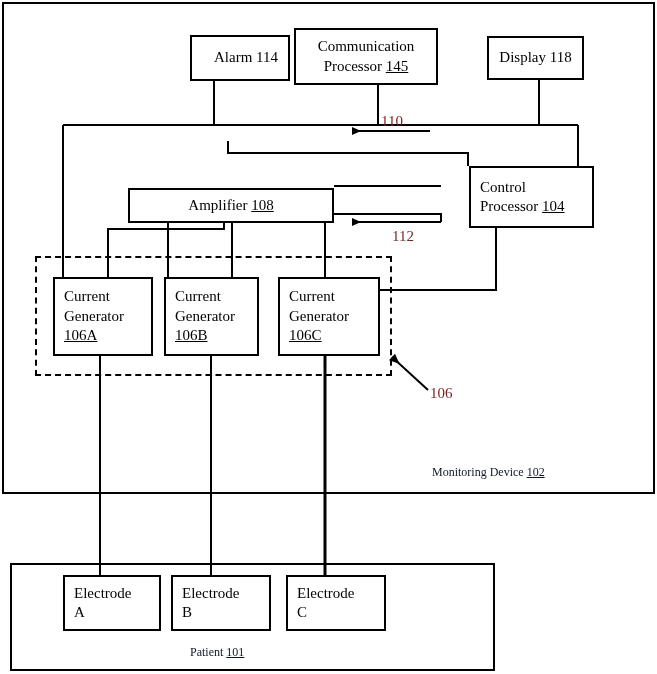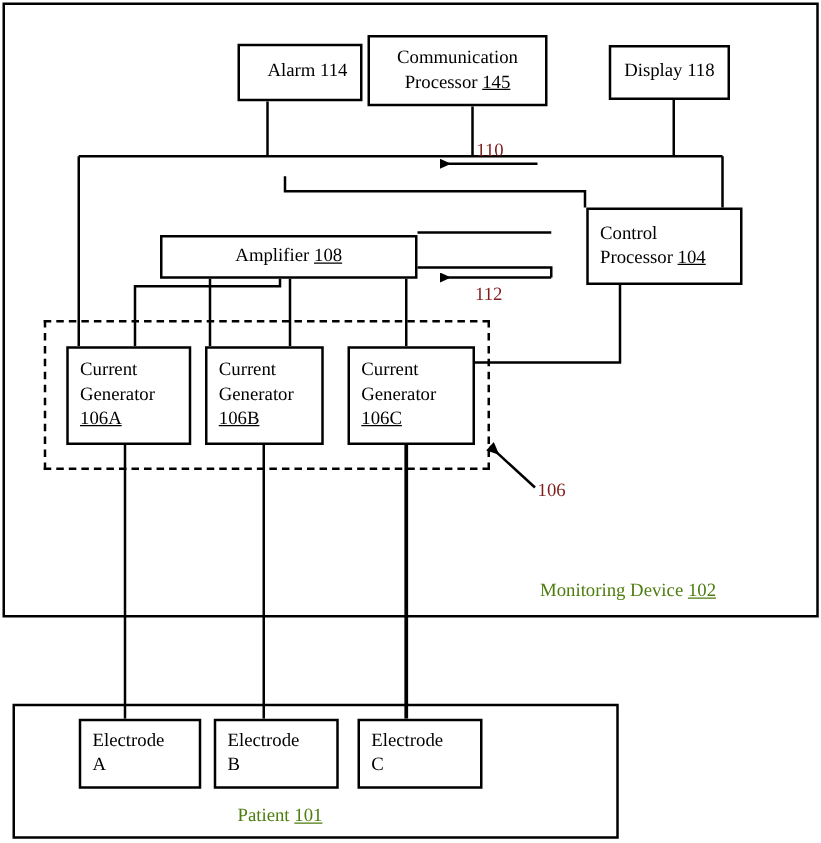--- a/index.html
+++ b/index.html
@@ -62,22 +62,22 @@
   }
   .dashedgroup {
     position: absolute;
     box-sizing: border-box;
     border: 2px dashed #000000;
     background: transparent;
     z-index: 2;
   }
   .caption {
     position: absolute;
-    font-size: 15px;
-    color: #4d7c0f;
+    font-size: 12px;
+    color: #0f172a;
     white-space: nowrap;
     z-index: 6;
   }
   .reflbl {
     position: absolute;
     font-size: 15px;
     color: #7f1d1d;
     white-space: nowrap;
     z-index: 6;
   }
@@ -196,21 +196,21 @@
     <span class="txt">B</span>
   </div>
 
   <div class="node leftal" style="left:286px; top:575px; width:100px; height:56px;">
     <span class="txt">Electrode</span>
     <span class="txt">C</span>
   </div>
 
   <div class="reflbl" style="left:381px; top:113px;">110</div>
 
-  <div class="reflbl" style="left:380px; top:228px;">112</div>
+  <div class="reflbl" style="left:392px; top:228px;">112</div>
 
   <div class="reflbl" style="left:430px; top:385px;">106</div>
 
   <div class="caption" style="left:432px; top:465px;">
     <span>Monitoring Device </span><u>102</u>
   </div>
 
   <div class="caption" style="left:190px; top:645px;">
     <span>Patient </span><u>101</u>
   </div>

